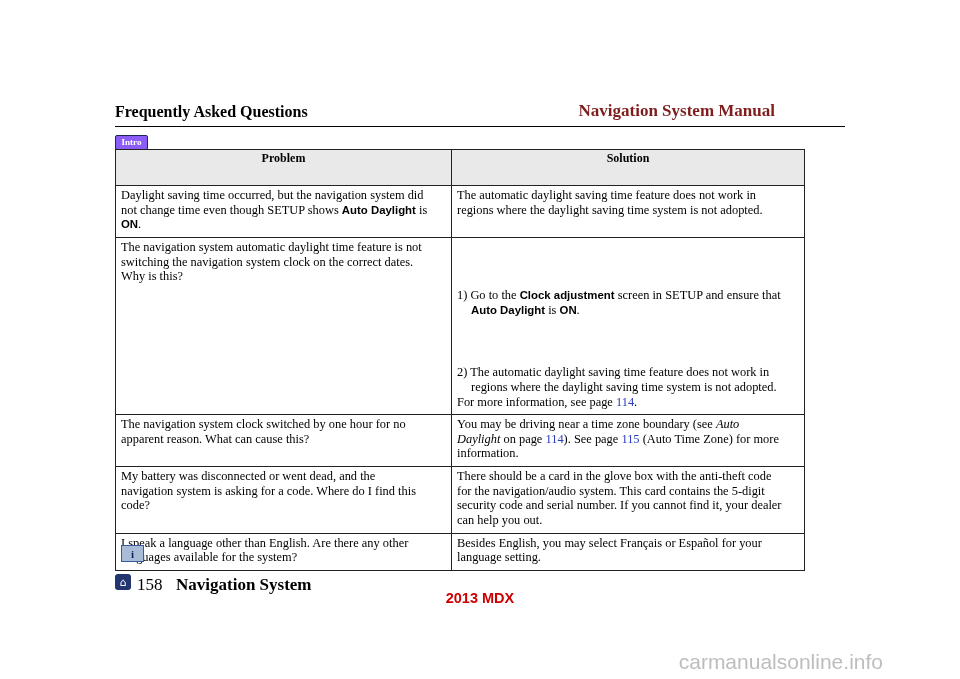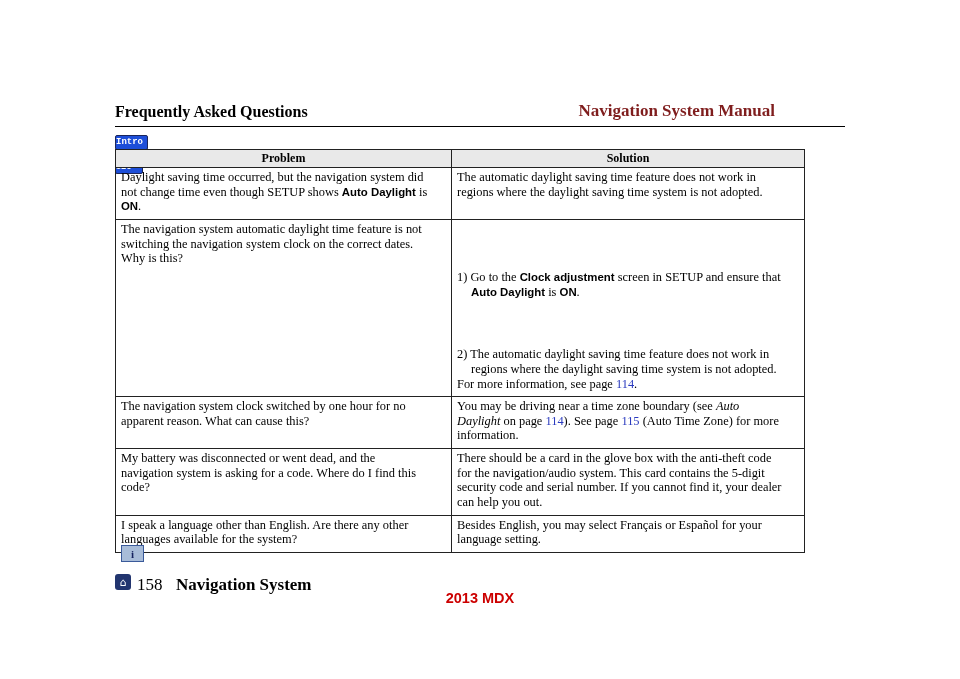--- a/index.html
+++ b/index.html
@@ -6,33 +6,33 @@
   .page{
     position:relative;width:890px;height:679px;background:#ffffff;overflow:hidden;
     font-family:"Liberation Serif", serif;color:#000;
   }
   
   .title-left{position:absolute;left:115px;top:103px;font-size:16px;font-weight:bold;}
   .title-right{position:absolute;right:115px;top:101px;font-size:17px;font-weight:bold;color:#7f1d1d;}
   .rule{position:absolute;left:115px;top:126px;width:730px;height:1px;background:#000;}
   
   .badge{
-    position:absolute;background:#1d4ed8;color:#fff;text-align:left;border-radius:2px;
-    font-family:Liberation Mono, monospace;font-weight:bold;border:1px solid #1a265c;
+    position:absolute;background:#8b5cf6;color:#fff;text-align:center;border-radius:2px;
+    font-family:Liberation Serif, serif;font-weight:bold;border:1px solid #1a265c;
   }
   .badge.intro{left:115px;top:135px;width:31px;height:13px;font-size:9px;line-height:13px;}
   .badge.sec{left:115px;top:160px;width:26px;height:12px;font-size:8.5px;line-height:12px;}
   
   table.faq{
     position:absolute;left:115px;top:149px;width:690px;border-collapse:collapse;table-layout:fixed;
     font-size:12.4px;line-height:1.18;
   }
   table.faq th,table.faq td{border:1px solid #222;vertical-align:top;}
   table.faq th{
-    background:#e9e9e9;font-weight:bold;text-align:center;font-size:12px;padding:1px 2px 2px 2px;margin-left:31px;
+    background:#e9e9e9;font-weight:bold;text-align:center;font-size:12px;padding:1px 2px 20px 2px;margin-left:31px;
   }
   table.faq td{padding:2px 21px 5px 5px;}
   .kbd{font-family:"Liberation Sans", sans-serif;font-weight:bold;font-size:11.4px;}
   .pg{color:#2b3bbf;cursor:pointer;}
   .it{font-style:italic;}
   .hang{padding-left:14px;text-indent:-14px;margin-top:48px;}
   
   .info-icon{
     position:absolute;left:121px;top:545px;width:21px;height:15px;background:#a8bcd8;
     border:1px solid #3a5a9a;display:flex;align-items:center;justify-content:center;
@@ -103,14 +103,15 @@
         <td><span>Besides English, you may select Français or Español for your language setting.</span></td>
       </tr>
     </tbody>
   </table>
 
   <div class="info-icon">i</div>
   <div class="home-icon">⌂</div>
   <div class="page-num">158</div>
   <div class="footer-title">Navigation System</div>
   <div class="model">2013 MDX</div>
+  <div class="watermark">carmanualsonline.info</div>
 
 </div>
 
 </body></html>

